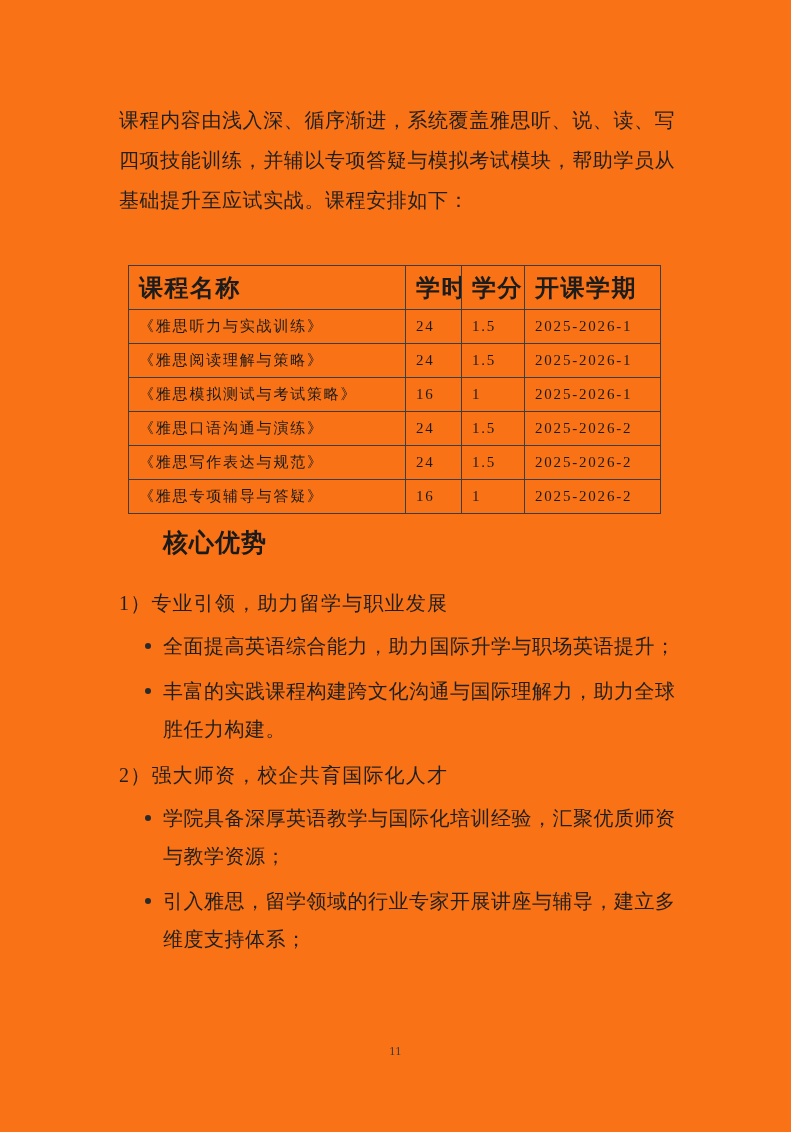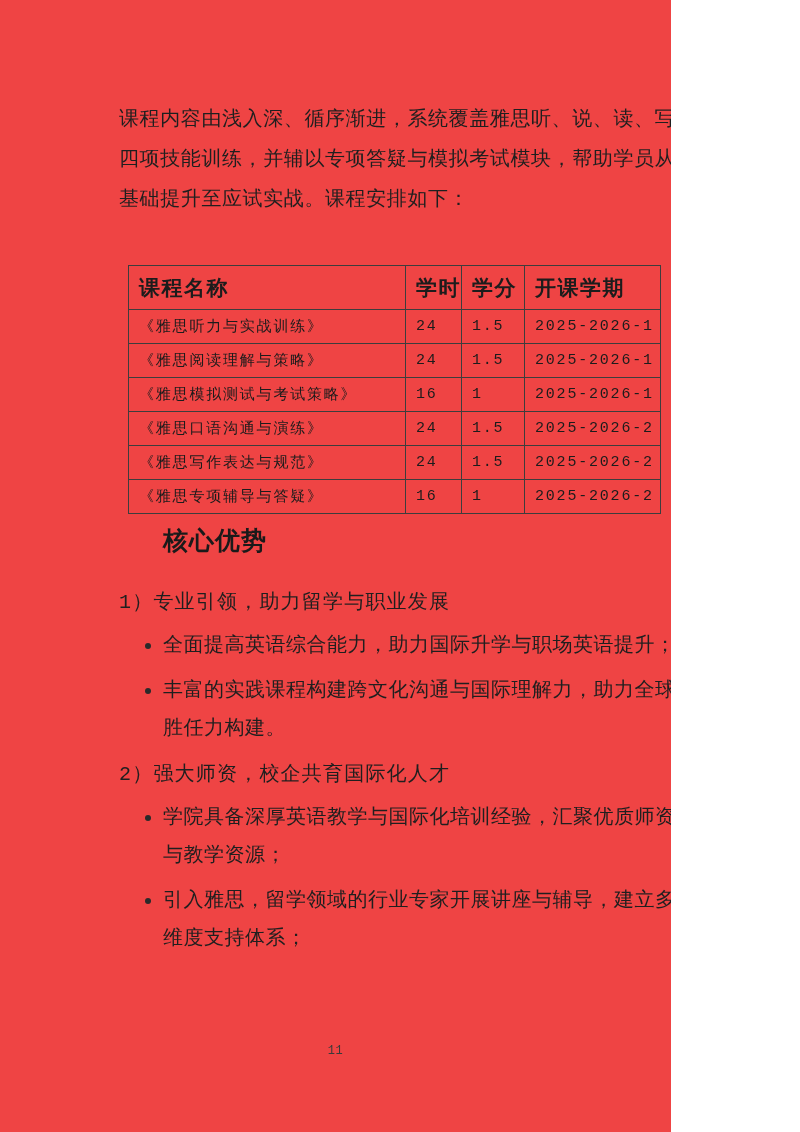--- a/index.html
+++ b/index.html
@@ -2,24 +2,24 @@
 <html><head>
 <meta charset="utf-8">
 <style>
   html, body {
     margin: 0;
     padding: 0;
     background: #ffffff;
   }
   .page {
     position: relative;
-    width: 671px;
+    width: 791px;
     height: 1132px;
-    background: #ef4444;
-    font-family: Liberation Mono, monospace;
+    background: #f97316;
+    font-family: Liberation Serif, serif;
     color: #1c1c1c;
     overflow: hidden;
   }
   
   .intro {
     position: absolute;
     top: 100px;
     left: 119px;
     width: 566px;
   }
@@ -47,21 +47,21 @@
   .course-table th, .course-table td {
     border: 1px solid #3d3d3d;
     text-align: left;
     vertical-align: middle;
     padding: 0 4px 0 10px;
     overflow: hidden;
     white-space: nowrap;
   }
   .course-table th {
     height: 43px;
-    font-size: 21px;
+    font-size: 24px;
     font-weight: bold;
     letter-spacing: 1.5px;
   }
   .course-table td {
     height: 33px;
     font-size: 15px;
     font-weight: normal;
     letter-spacing: 1.8px;
   }
   

